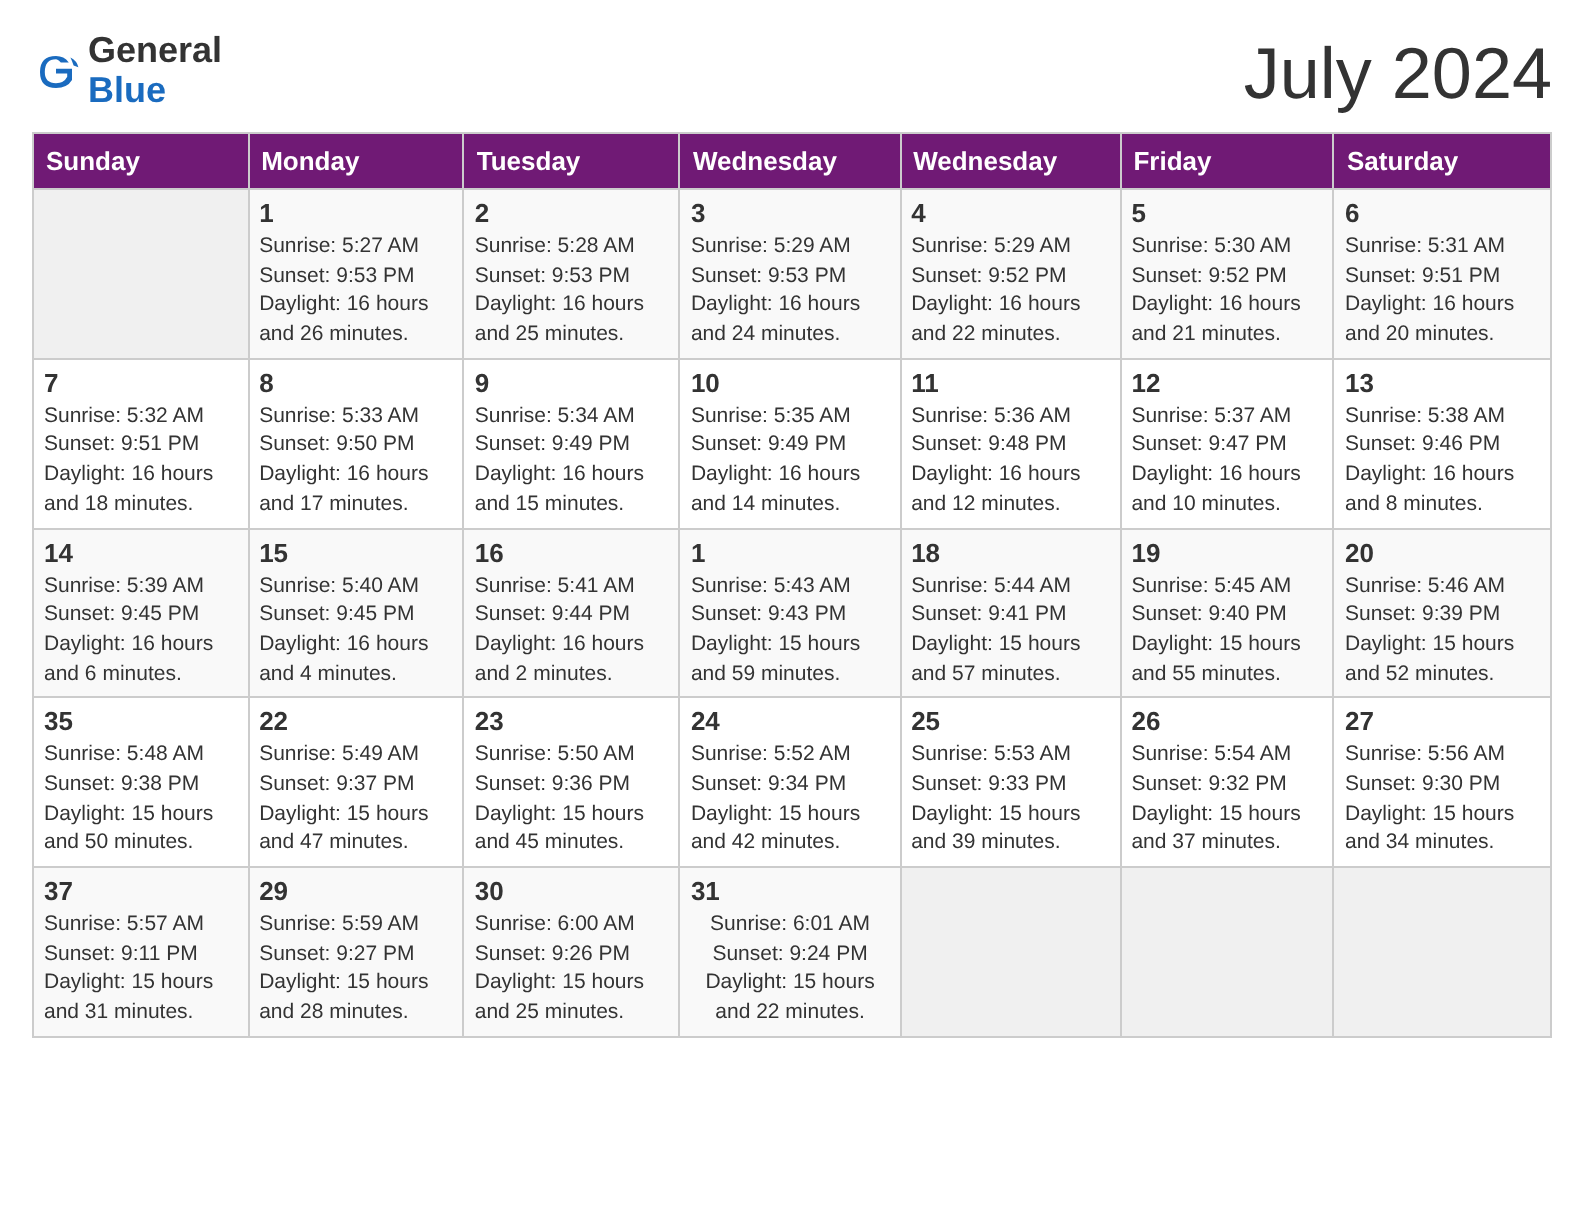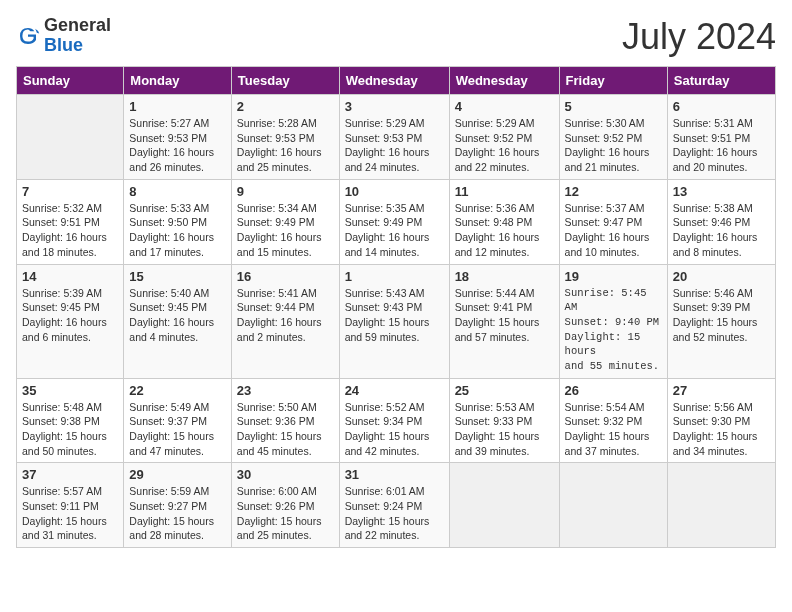--- a/index.html
+++ b/index.html
@@ -242,21 +242,21 @@
         </td>
         <td>
           <div class="day-number">18</div>
           <div class="day-info" style="white-space: pre-line;">Sunrise: 5:44 AM
 Sunset: 9:41 PM
 Daylight: 15 hours
 and 57 minutes.</div>
         </td>
         <td>
           <div class="day-number">19</div>
-          <div class="day-info" style="white-space: pre-line; font-family: Liberation Mono, monospace;">Sunrise: 5:45 AM
+          <div class="day-info" style="white-space: pre-line;">Sunrise: 5:45 AM
 Sunset: 9:40 PM
 Daylight: 15 hours
 and 55 minutes.</div>
         </td>
         <td>
           <div class="day-number">20</div>
           <div class="day-info" style="white-space: pre-line;">Sunrise: 5:46 AM
 Sunset: 9:39 PM
 Daylight: 15 hours
 and 52 minutes.</div>
@@ -330,21 +330,21 @@
         </td>
         <td>
           <div class="day-number">30</div>
           <div class="day-info" style="white-space: pre-line;">Sunrise: 6:00 AM
 Sunset: 9:26 PM
 Daylight: 15 hours
 and 25 minutes.</div>
         </td>
         <td>
           <div class="day-number">31</div>
-          <div class="day-info" style="white-space: pre-line;">Sunrise: 6:01 AM
+          <div class="day-info" style="white-space: pre-line; text-align: center;">Sunrise: 6:01 AM
 Sunset: 9:24 PM
 Daylight: 15 hours
 and 22 minutes.</div>
         </td>
         <td class="empty"></td>
         <td class="empty"></td>
         <td class="empty"></td>
       </tr>
     </tbody>
 </table>

